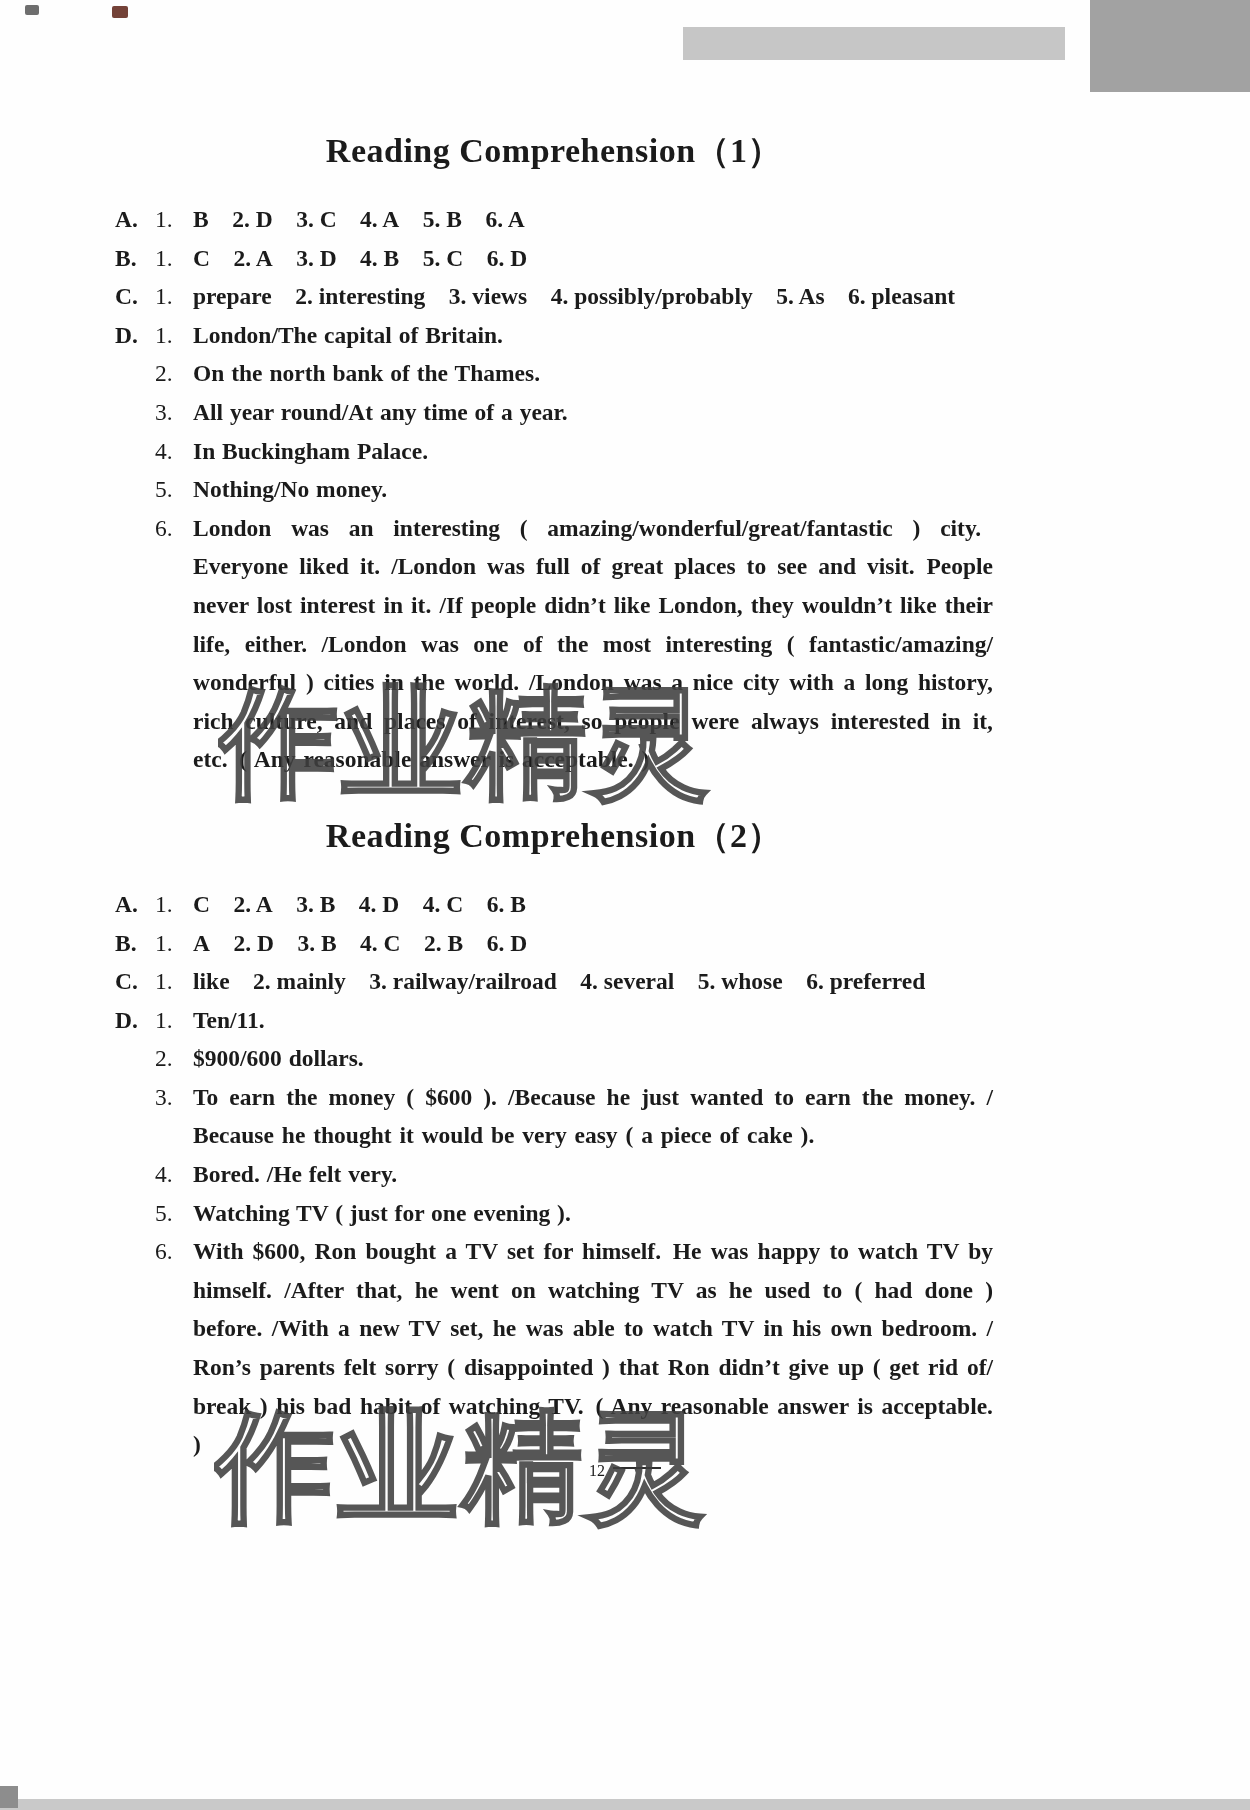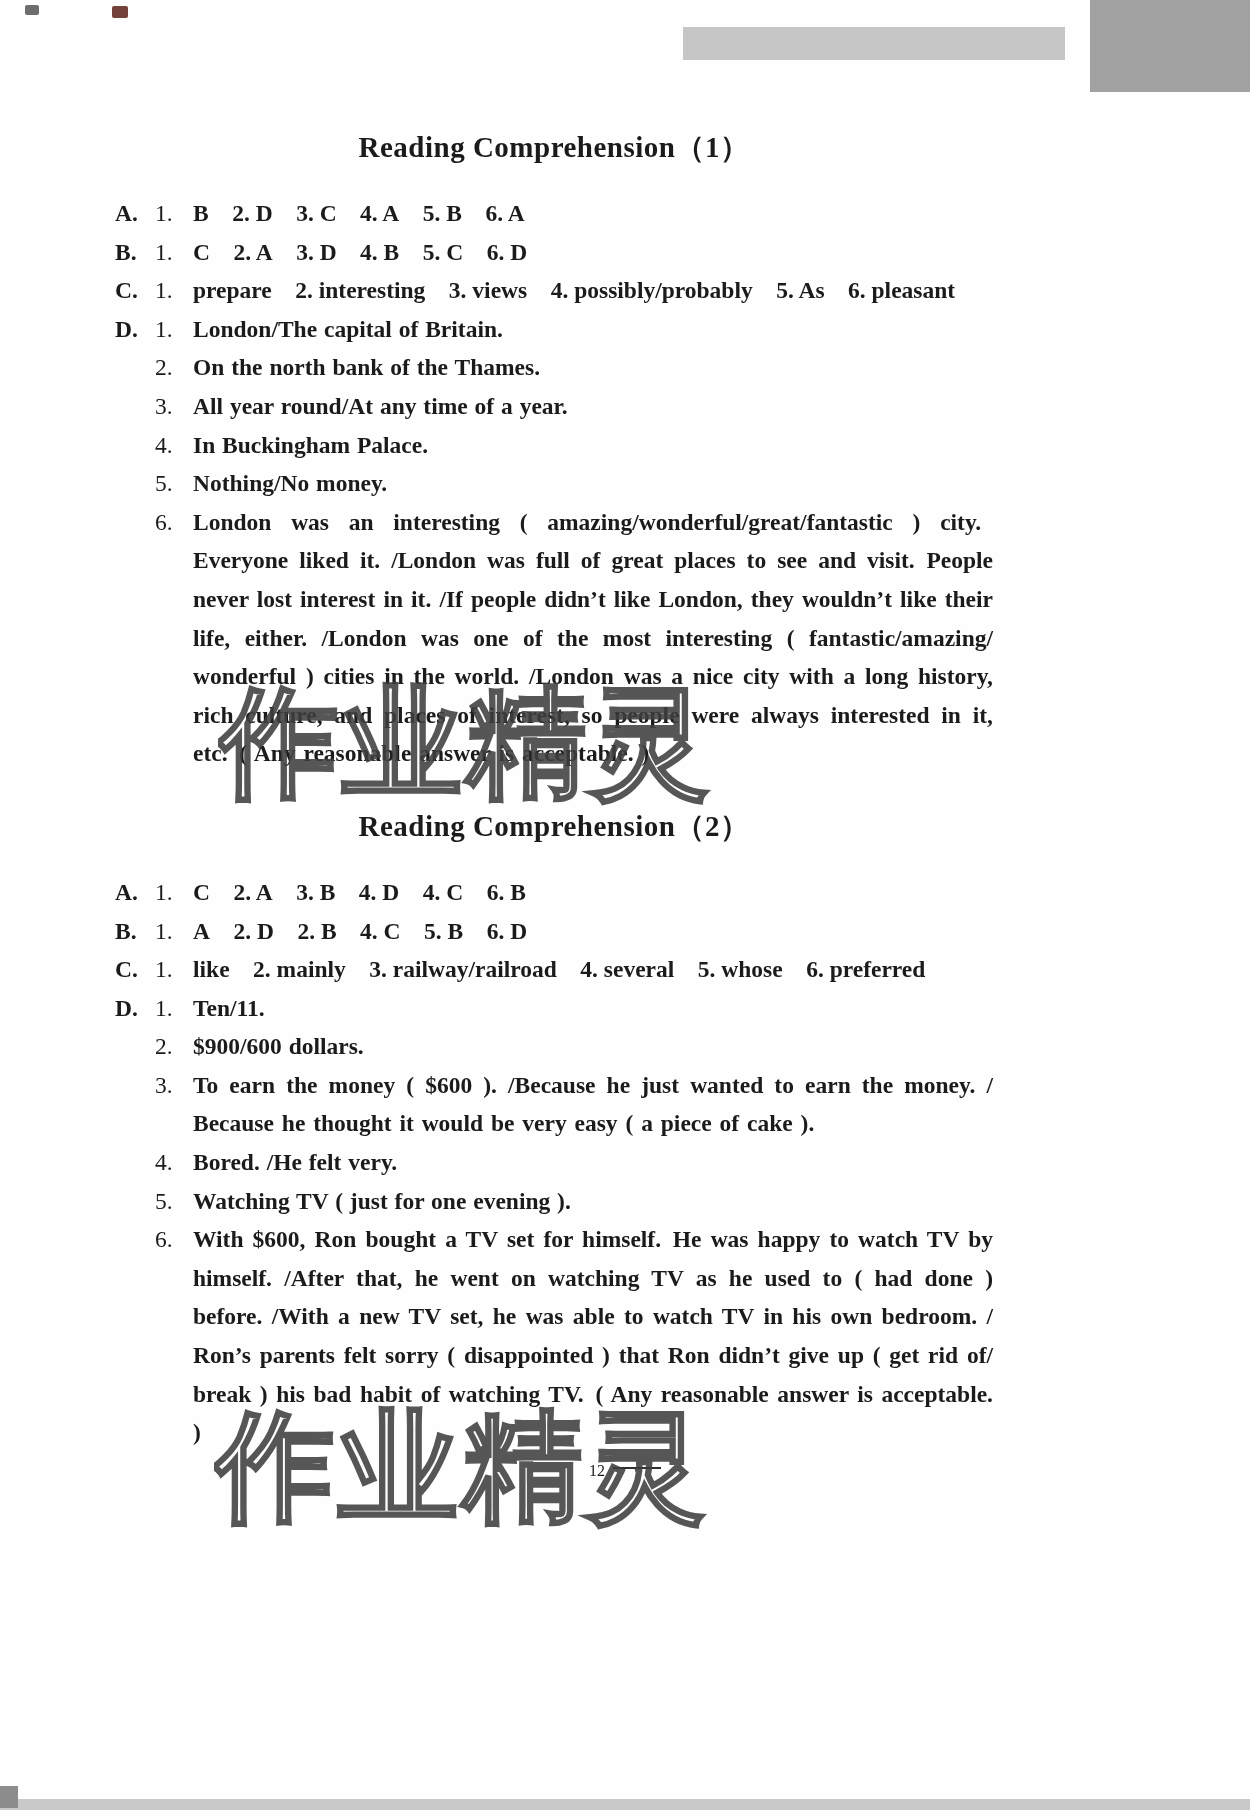--- a/index.html
+++ b/index.html
@@ -12,21 +12,21 @@
     font-family:"Liberation Serif", serif;
     color:#1b1b1b;
   }
   .content{
     position:absolute;
     left:115px;top:128px;
     width:878px;
   }
   .sec{display:block;}
   .sec-title{
-    font-size:29px;
+    font-size:34px;
     font-weight:bold;
     text-align:center;
     margin:34px 0 26px 0;
     letter-spacing:0.5px;
   }
   .sec:first-child .sec-title{margin-top:0;}
   .row{
     display:flex;
     font-size:23.5px;
     line-height:38.6px;
@@ -148,21 +148,21 @@
       <section class="sec">
         <h2 class="sec-title">Reading Comprehension（2）</h2>
         <div class="row choices">
           <span class="lead">A.</span>
           <span class="num">1.</span>
           <span class="txt">C  2. A  3. B  4. D  4. C  6. B</span>
         </div>
         <div class="row choices">
           <span class="lead">B.</span>
           <span class="num">1.</span>
-          <span class="txt">A  2. D  2. B  4. C  5. B  6. D</span>
+          <span class="txt">A  2. D  3. B  4. C  2. B  6. D</span>
         </div>
         <div class="row choices">
           <span class="lead">C.</span>
           <span class="num">1.</span>
           <span class="txt">like  2. mainly  3. railway/railroad  4. several  5. whose  6. preferred</span>
         </div>
         <div class="row line">
           <span class="lead">D.</span>
           <span class="num">1.</span>
           <span class="txt">Ten/11.</span>

